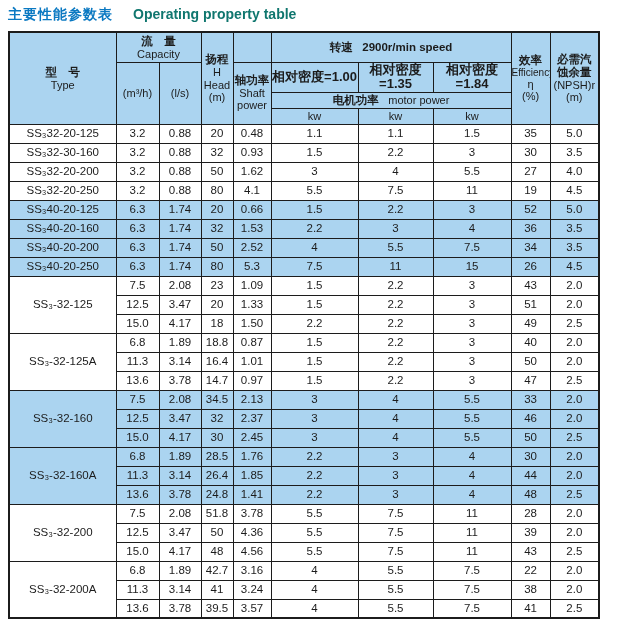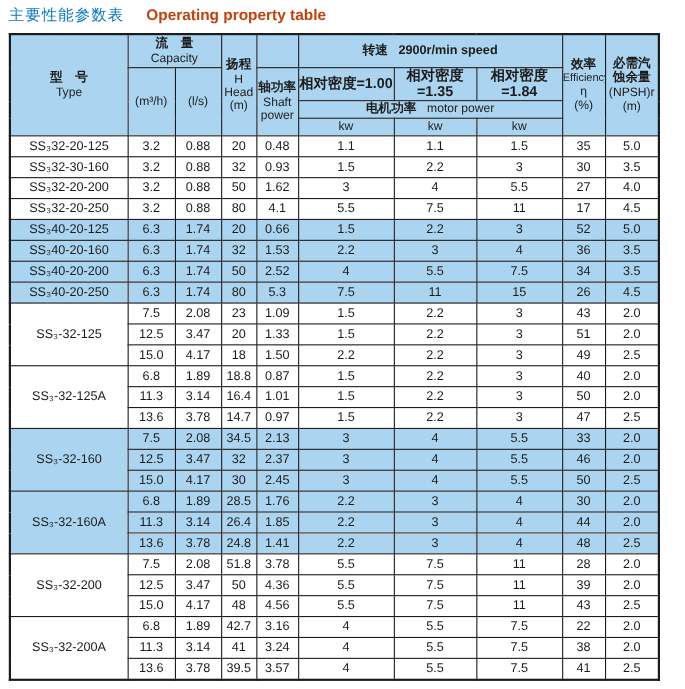--- a/index.html
+++ b/index.html
@@ -2,22 +2,22 @@
 <html><head>
 <meta charset="utf-8">
 <style>
   html,body { margin:0; padding:0; }
   body {
     width:623px; height:626px; background:#ffffff;
     font-family:"Liberation Sans","DejaVu Sans",sans-serif;
     color:#1c1c1c; overflow:hidden;
   }
   .title-bar { padding:5px 0 0 8px; white-space:nowrap; }
-  .title-zh { font-size:14px; font-weight:normal; color:#0b79c2; letter-spacing:1px; }
-  .title-en { font-size:14px; font-weight:bold; color:#c2410c; margin-left:20px; }
+  .title-zh { font-size:14px; font-weight:bold; color:#0b79c2; letter-spacing:1px; }
+  .title-en { font-size:14px; font-weight:bold; color:#0f766e; margin-left:20px; }
 
   table.spec {
     border-collapse:collapse; table-layout:fixed;
     margin:7px 0 0 8px; width:590px;
     border:2px solid #1c1c1c;
   }
   .spec th, .spec td {
     border:1px solid #1c1c1c; padding:0;
     text-align:center; vertical-align:middle;
     font-size:11.5px; font-weight:normal; color:#1c1c1c;
@@ -158,21 +158,21 @@
       </tr>
       <tr>
         <td rowspan="1" class="type-cell">SS₃32-20-250</td>
         <td>3.2</td>
         <td>0.88</td>
         <td>80</td>
         <td>4.1</td>
         <td>5.5</td>
         <td>7.5</td>
         <td>11</td>
-        <td>17</td>
+        <td>19</td>
         <td>4.5</td>
       </tr>
       <tr class="shade">
         <td rowspan="1" class="type-cell">SS₃40-20-125</td>
         <td>6.3</td>
         <td>1.74</td>
         <td>20</td>
         <td>0.66</td>
         <td>1.5</td>
         <td>2.2</td>

